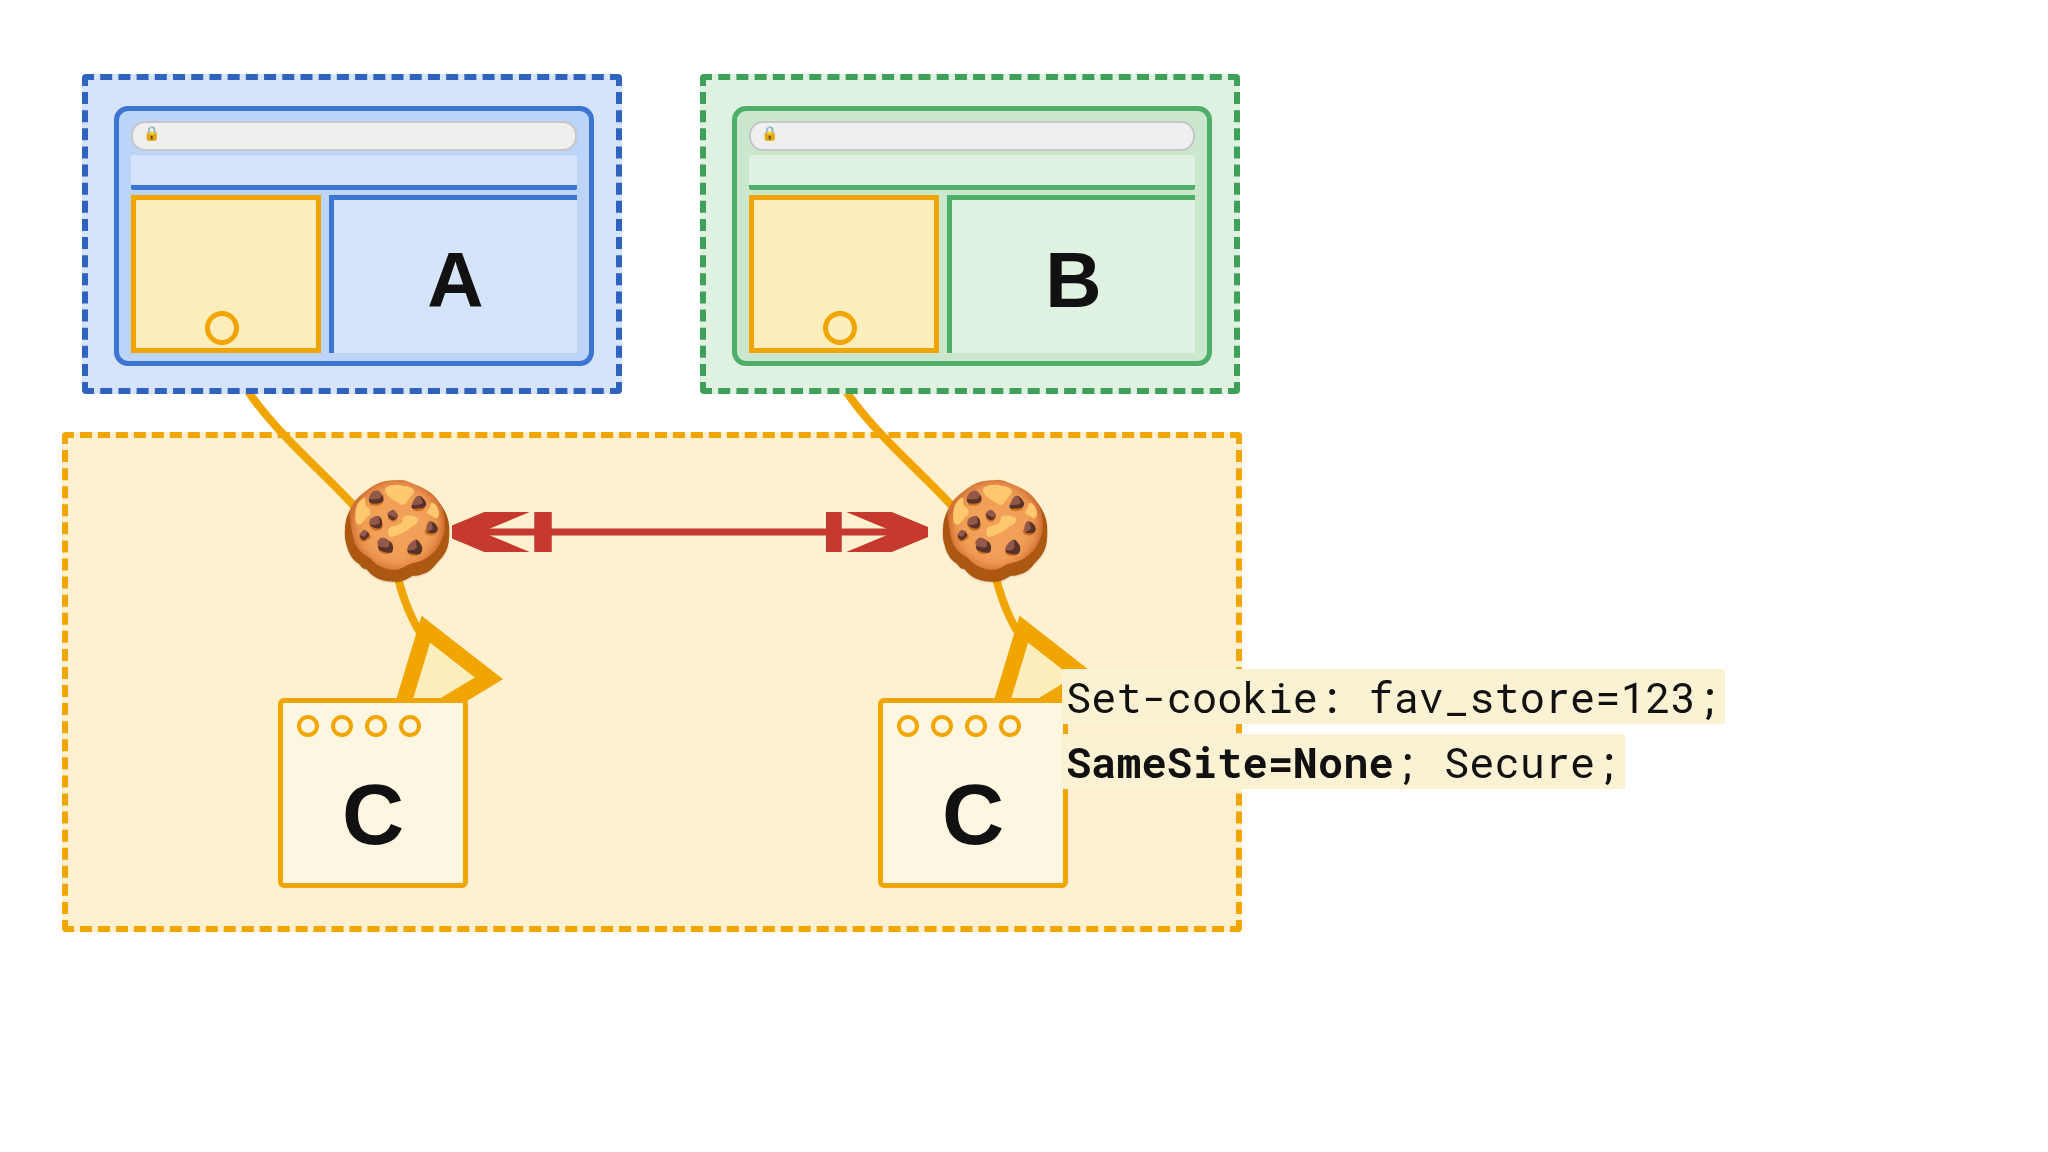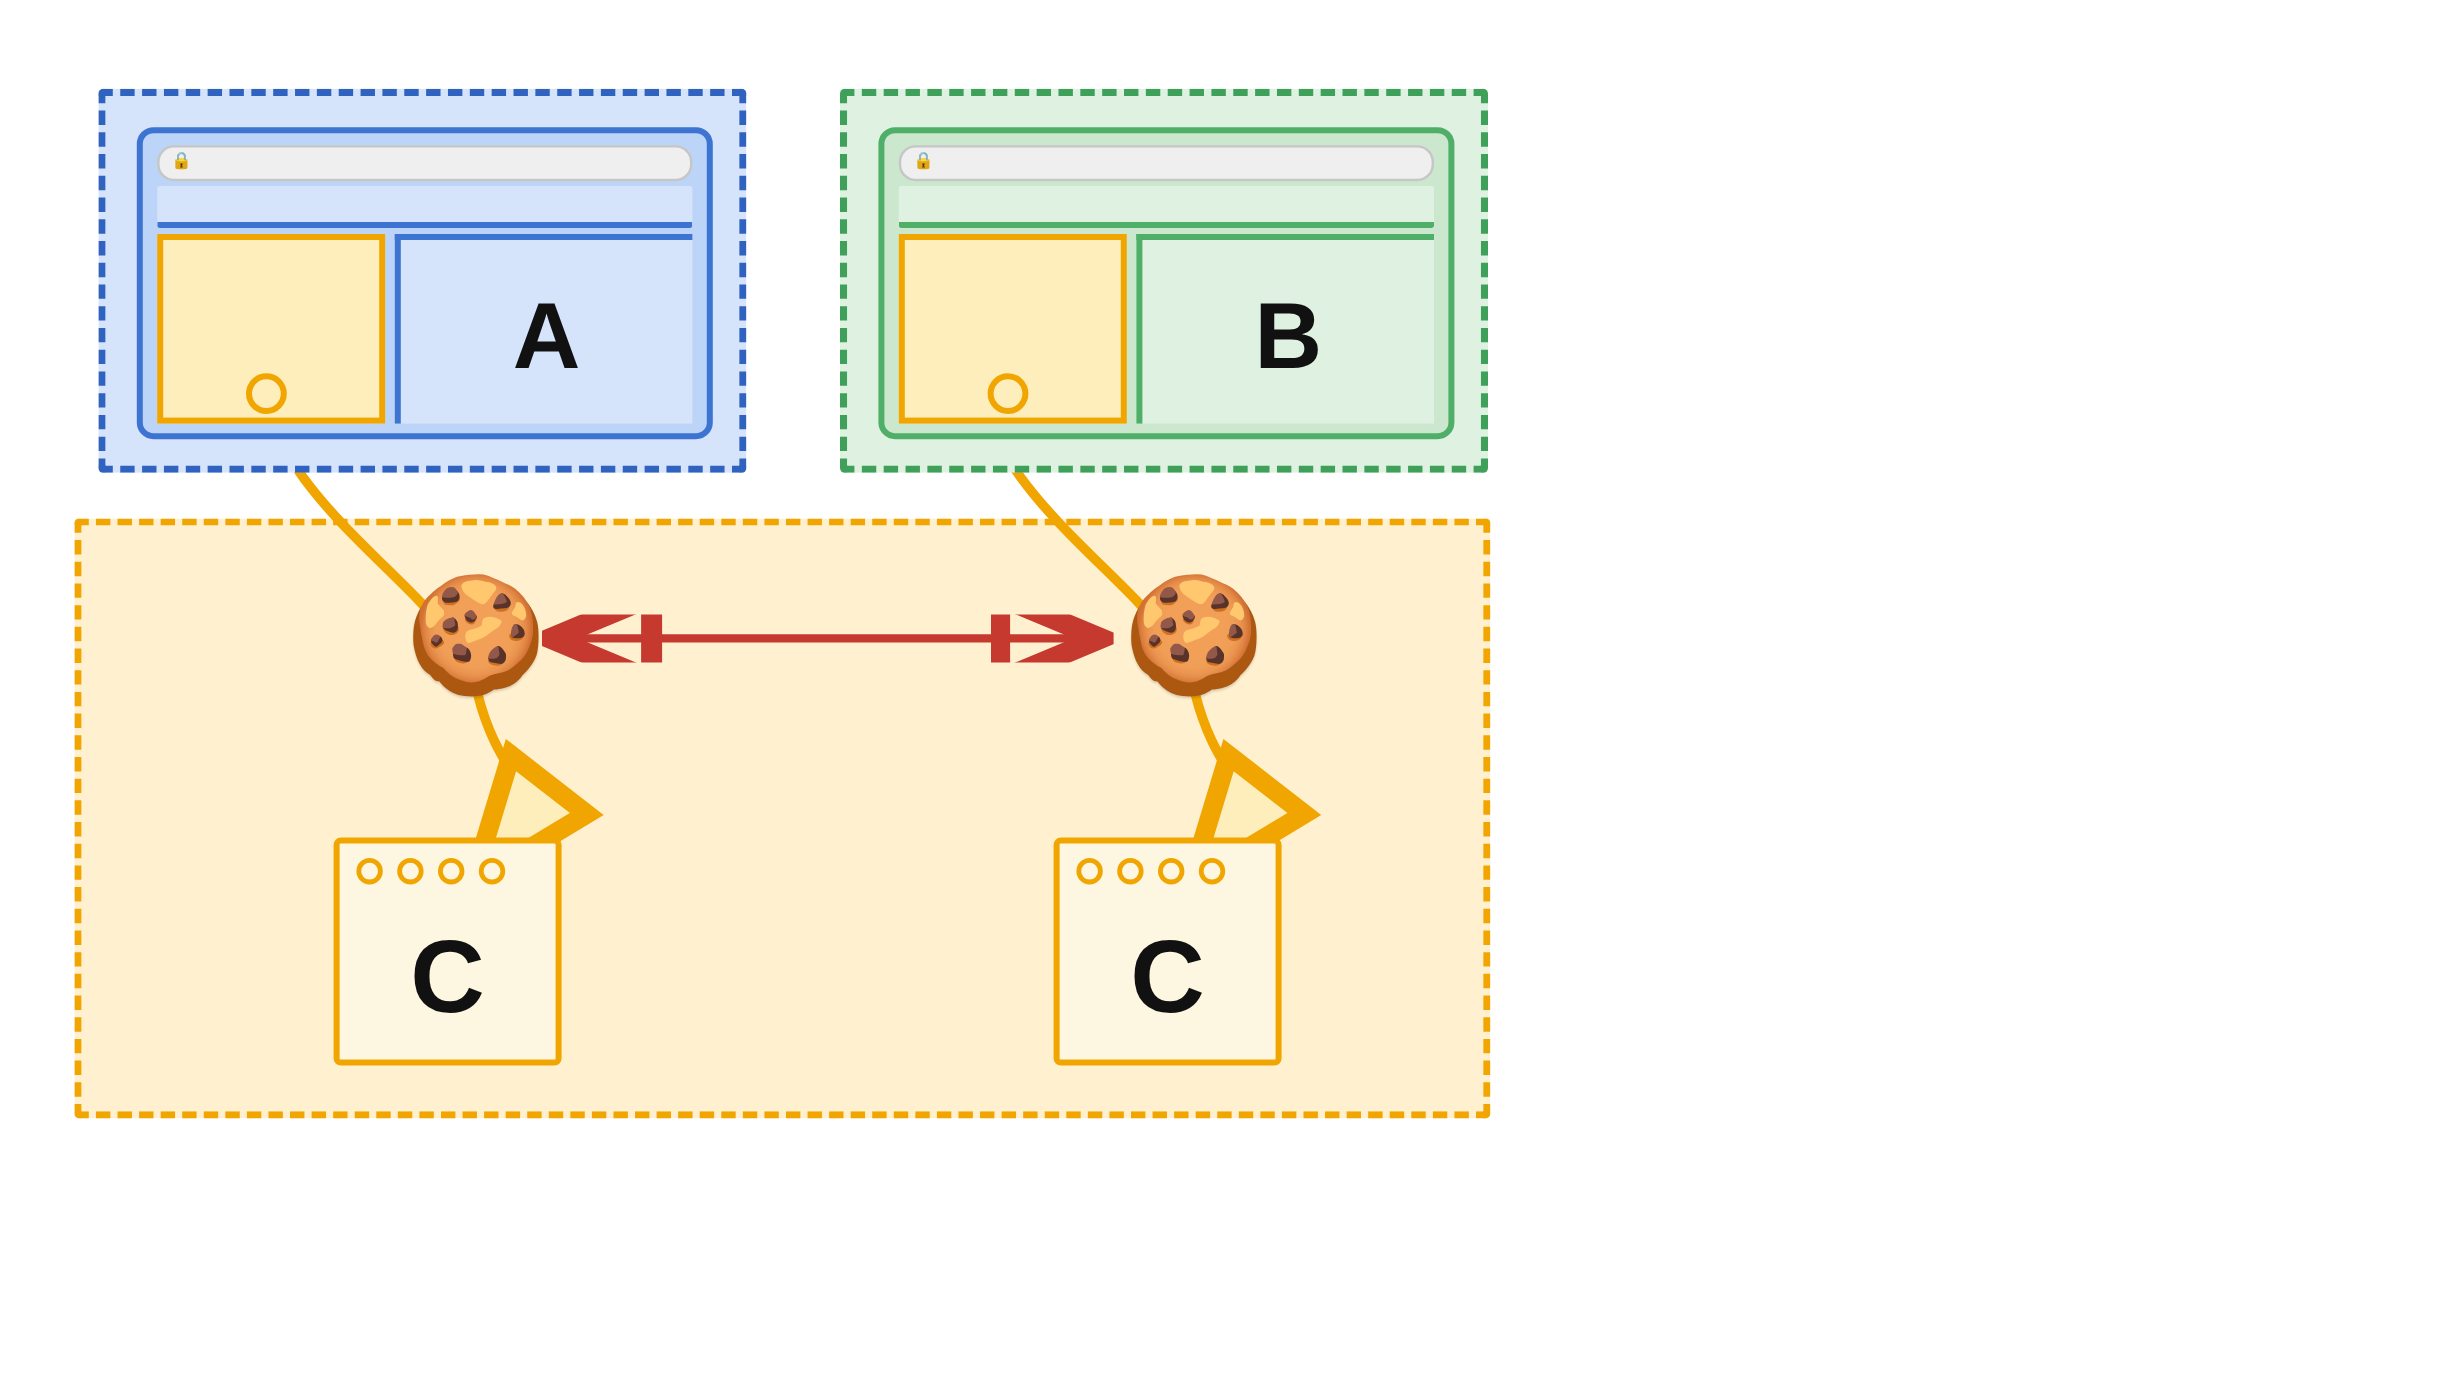--- a/index.html
+++ b/index.html
@@ -277,13 +277,17 @@
     <div class="chrome-bar2"></div>
     <div class="left-panel"></div>
     <div class="right-panel">
       <span>B</span>
     </div>
     <div class="node" style="left:86px; top:200px;"></div>
   </div>
 </div>
 
 <div id="callout">
+  <div><span class="hl">Set-cookie: fav_store=123;</span></div>
+  <div>
+    <span class="hl"><span class="bold">SameSite=None</span><span>; Secure;</span></span>
+  </div>
 </div>
 
 </body></html>

